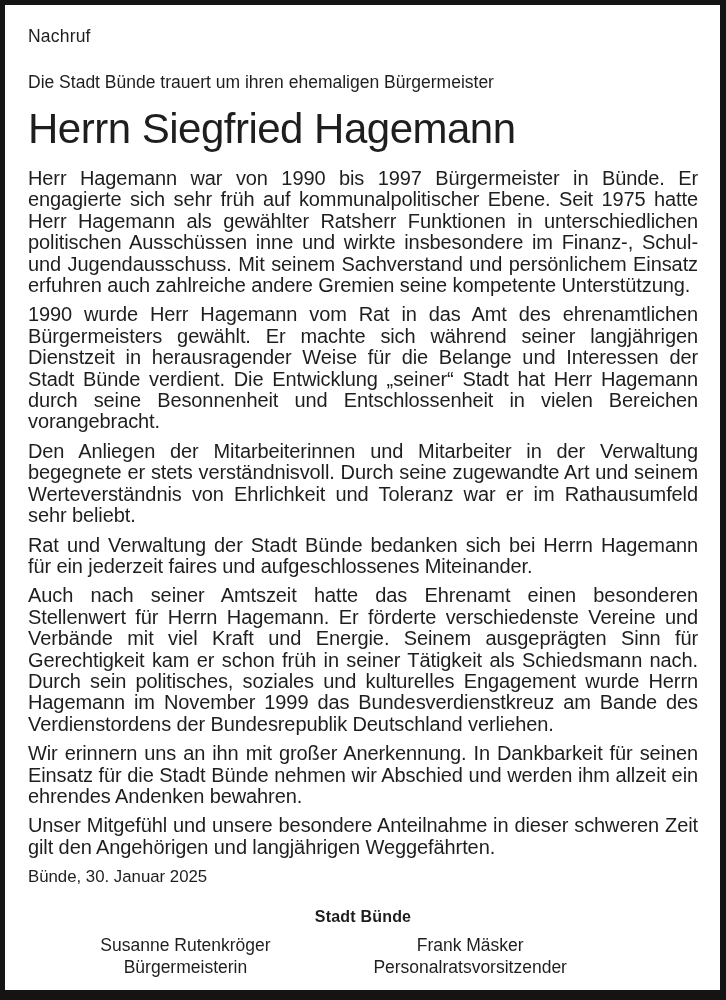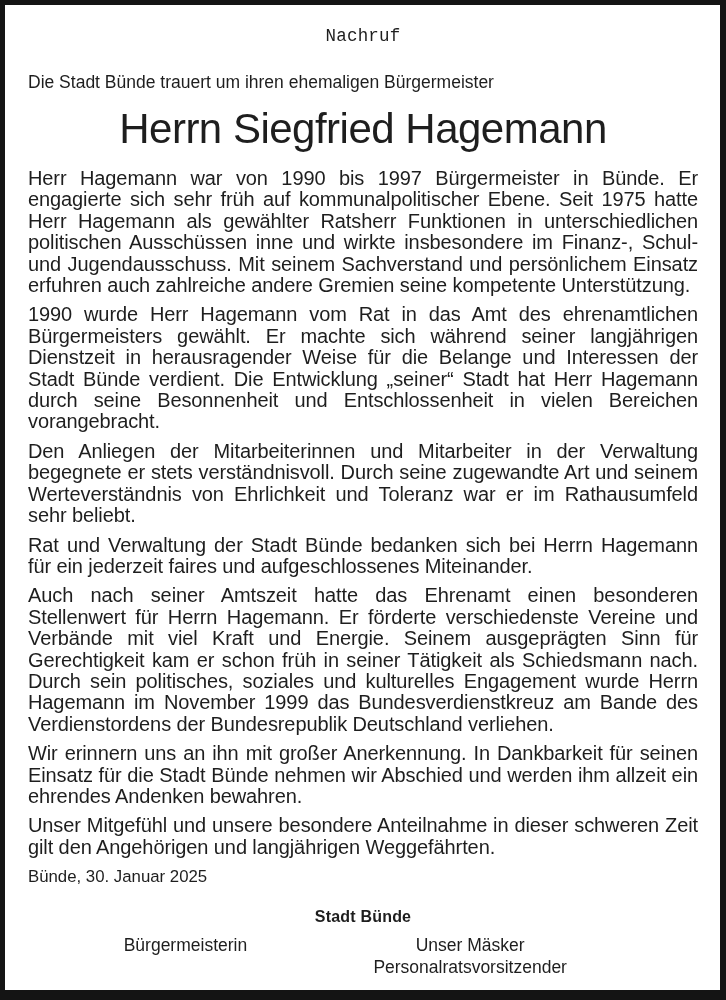--- a/index.html
+++ b/index.html
@@ -16,35 +16,33 @@
     border-top: 5px solid #141414;
     border-left: 5px solid #141414;
     border-right: 6px solid #141414;
     border-bottom: 10px solid #141414;
     padding: 18px 22px 14px 23px;
     overflow: hidden;
     font-family: "Liberation Sans", sans-serif;
     color: #1e1e1e;
   }
   .kicker {
-    text-align: center;
+    text-align: left;
     font-size: 17.5px;
     line-height: 22px;
     margin: 2px 0 0 0;
     letter-spacing: 0.2px;
-    font-family: Liberation Mono, monospace;
   }
   .intro {
     text-align: left;
     font-size: 17.5px;
     line-height: 22px;
     margin: 24px 0 0 0;
   }
   .obit-name {
-    text-align: center;
     font-size: 42px;
     line-height: 46px;
     font-weight: 400;
     margin: 13px 0 0 0;
     letter-spacing: -0.5px;
     white-space: nowrap;
   }
   .body-text {
     margin-top: 16px;
   }
@@ -107,21 +105,22 @@
     <p>Wir erinnern uns an ihn mit großer Anerkennung. In Dankbarkeit für seinen Einsatz für die Stadt Bünde nehmen wir Abschied und werden ihm allzeit ein ehrendes Andenken bewahren.</p>
     <p>Unser Mitgefühl und unsere besondere Anteilnahme in dieser schweren Zeit gilt den Angehörigen und langjährigen Weggefährten.</p>
   </div>
 
   <div class="dateline">Bünde, 30. Januar 2025</div>
 
   <div class="org-name">Stadt Bünde</div>
 
   <div class="sig-row">
     <div class="sig-block sig-left">
+      <div>Susanne Rutenkröger</div>
       <div>Bürgermeisterin</div>
     </div>
     <div class="sig-block sig-right">
-      <div>Unser Mäsker</div>
+      <div>Frank Mäsker</div>
       <div>Personalratsvorsitzender</div>
     </div>
   </div>
 
 </div>
 
 </body></html>

